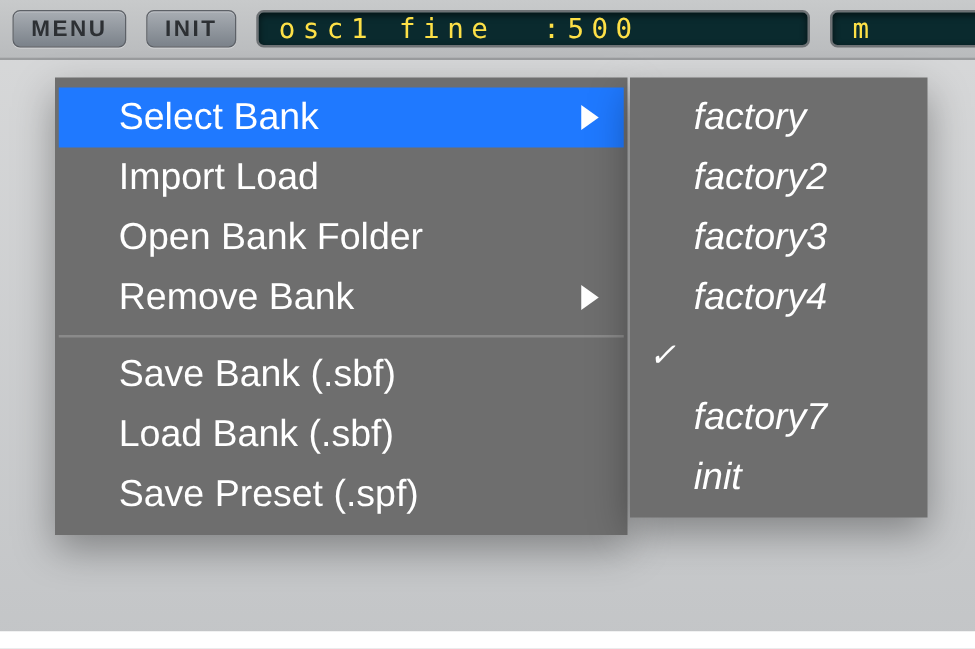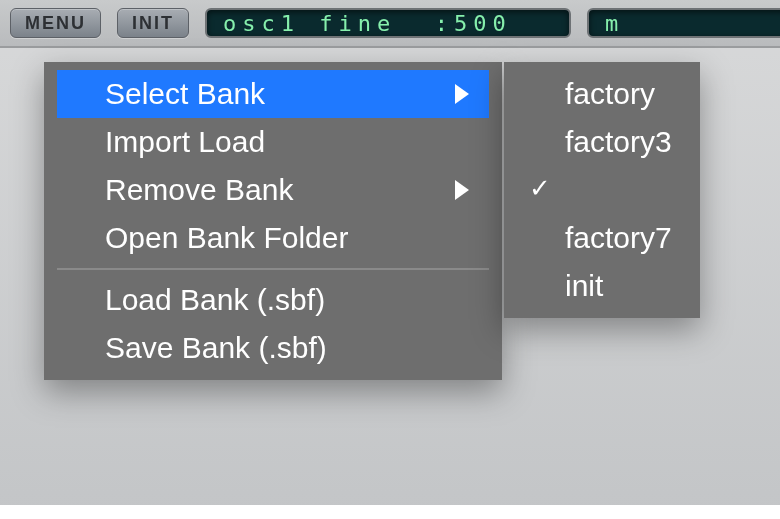--- a/index.html
+++ b/index.html
@@ -32,27 +32,27 @@
     color: #2d3034;
     font-size: 18px;
     font-weight: 600;
     letter-spacing: 2px;
     display: flex;
     align-items: center;
     cursor: pointer;
   }
   .display {
     flex: 0 0 auto;
-    width: 366px;
+    width: 443px;
     height: 30px;
     border-radius: 6px;
     background: #0a2a2e;
     border: 2px solid #6e7275;
     box-shadow: inset 0 2px 6px rgba(0,0,0,.6);
-    color: #86efac;
+    color: #fde047;
     font-family: "Menlo", "Consolas", monospace;
     font-size: 22px;
     letter-spacing: 6px;
     display: flex;
     align-items: center;
     padding: 0 16px;
     white-space: pre;
     overflow: hidden;
   }
   .display-right {
@@ -65,34 +65,35 @@
   .bottom-fade {
     position: absolute; left:0; right:0; bottom:0; height:14px;
     background: #ffffff;
   }
 
   
   .menu {
     position: absolute;
     background: #6e6e6e;
     box-shadow: 0 12px 30px rgba(0,0,0,.35);
-    padding: 8px 13px;
+    padding: 8px 3px;
     color: #fff;
     font-size: 30px;
     font-weight: 400;
   }
   .menu-main {
     top: 62px;
     left: 44px;
     width: 458px;
   }
   .menu-sub {
     top: 62px;
     left: 504px;
-    width: 196px;
+    width: 238px;
+    font-style: italic;
   }
   .menu-item {
     display: flex;
     align-items: center;
     height: 48px;
     padding: 0 20px 0 48px;
     position: relative;
     cursor: default;
     white-space: nowrap;
   }
@@ -142,41 +143,50 @@
 
 <div class="menu menu-main" id="main-menu">
     <div class="menu-item selected">
       <span class="label">Select Bank</span>
       <span class="arrow"></span>
     </div>
     <div class="menu-item">
       <span class="label">Import Load</span>
     </div>
     <div class="menu-item">
+      <span class="label">Open Bank Folder</span>
+    </div>
+    <div class="menu-item">
       <span class="label">Remove Bank</span>
       <span class="arrow"></span>
     </div>
+    <div class="menu-sep"></div>
     <div class="menu-item">
-      <span class="label">Open Bank Folder</span>
+      <span class="label">Save Bank (.sbf)</span>
     </div>
-    <div class="menu-sep"></div>
     <div class="menu-item">
       <span class="label">Load Bank (.sbf)</span>
     </div>
     <div class="menu-item">
-      <span class="label">Save Bank (.sbf)</span>
+      <span class="label">Save Preset (.spf)</span>
     </div>
   </div>
 
 <div class="menu menu-sub" id="sub-menu">
     <div class="menu-item">
       <span class="label">factory</span>
     </div>
     <div class="menu-item">
+      <span class="label">factory2</span>
+    </div>
+    <div class="menu-item">
       <span class="label">factory3</span>
+    </div>
+    <div class="menu-item">
+      <span class="label">factory4</span>
     </div>
     <div class="menu-item">
       <span class="check">✓</span>
     </div>
     <div class="menu-item">
       <span class="label">factory7</span>
     </div>
     <div class="menu-item">
       <span class="label">init</span>
     </div>

